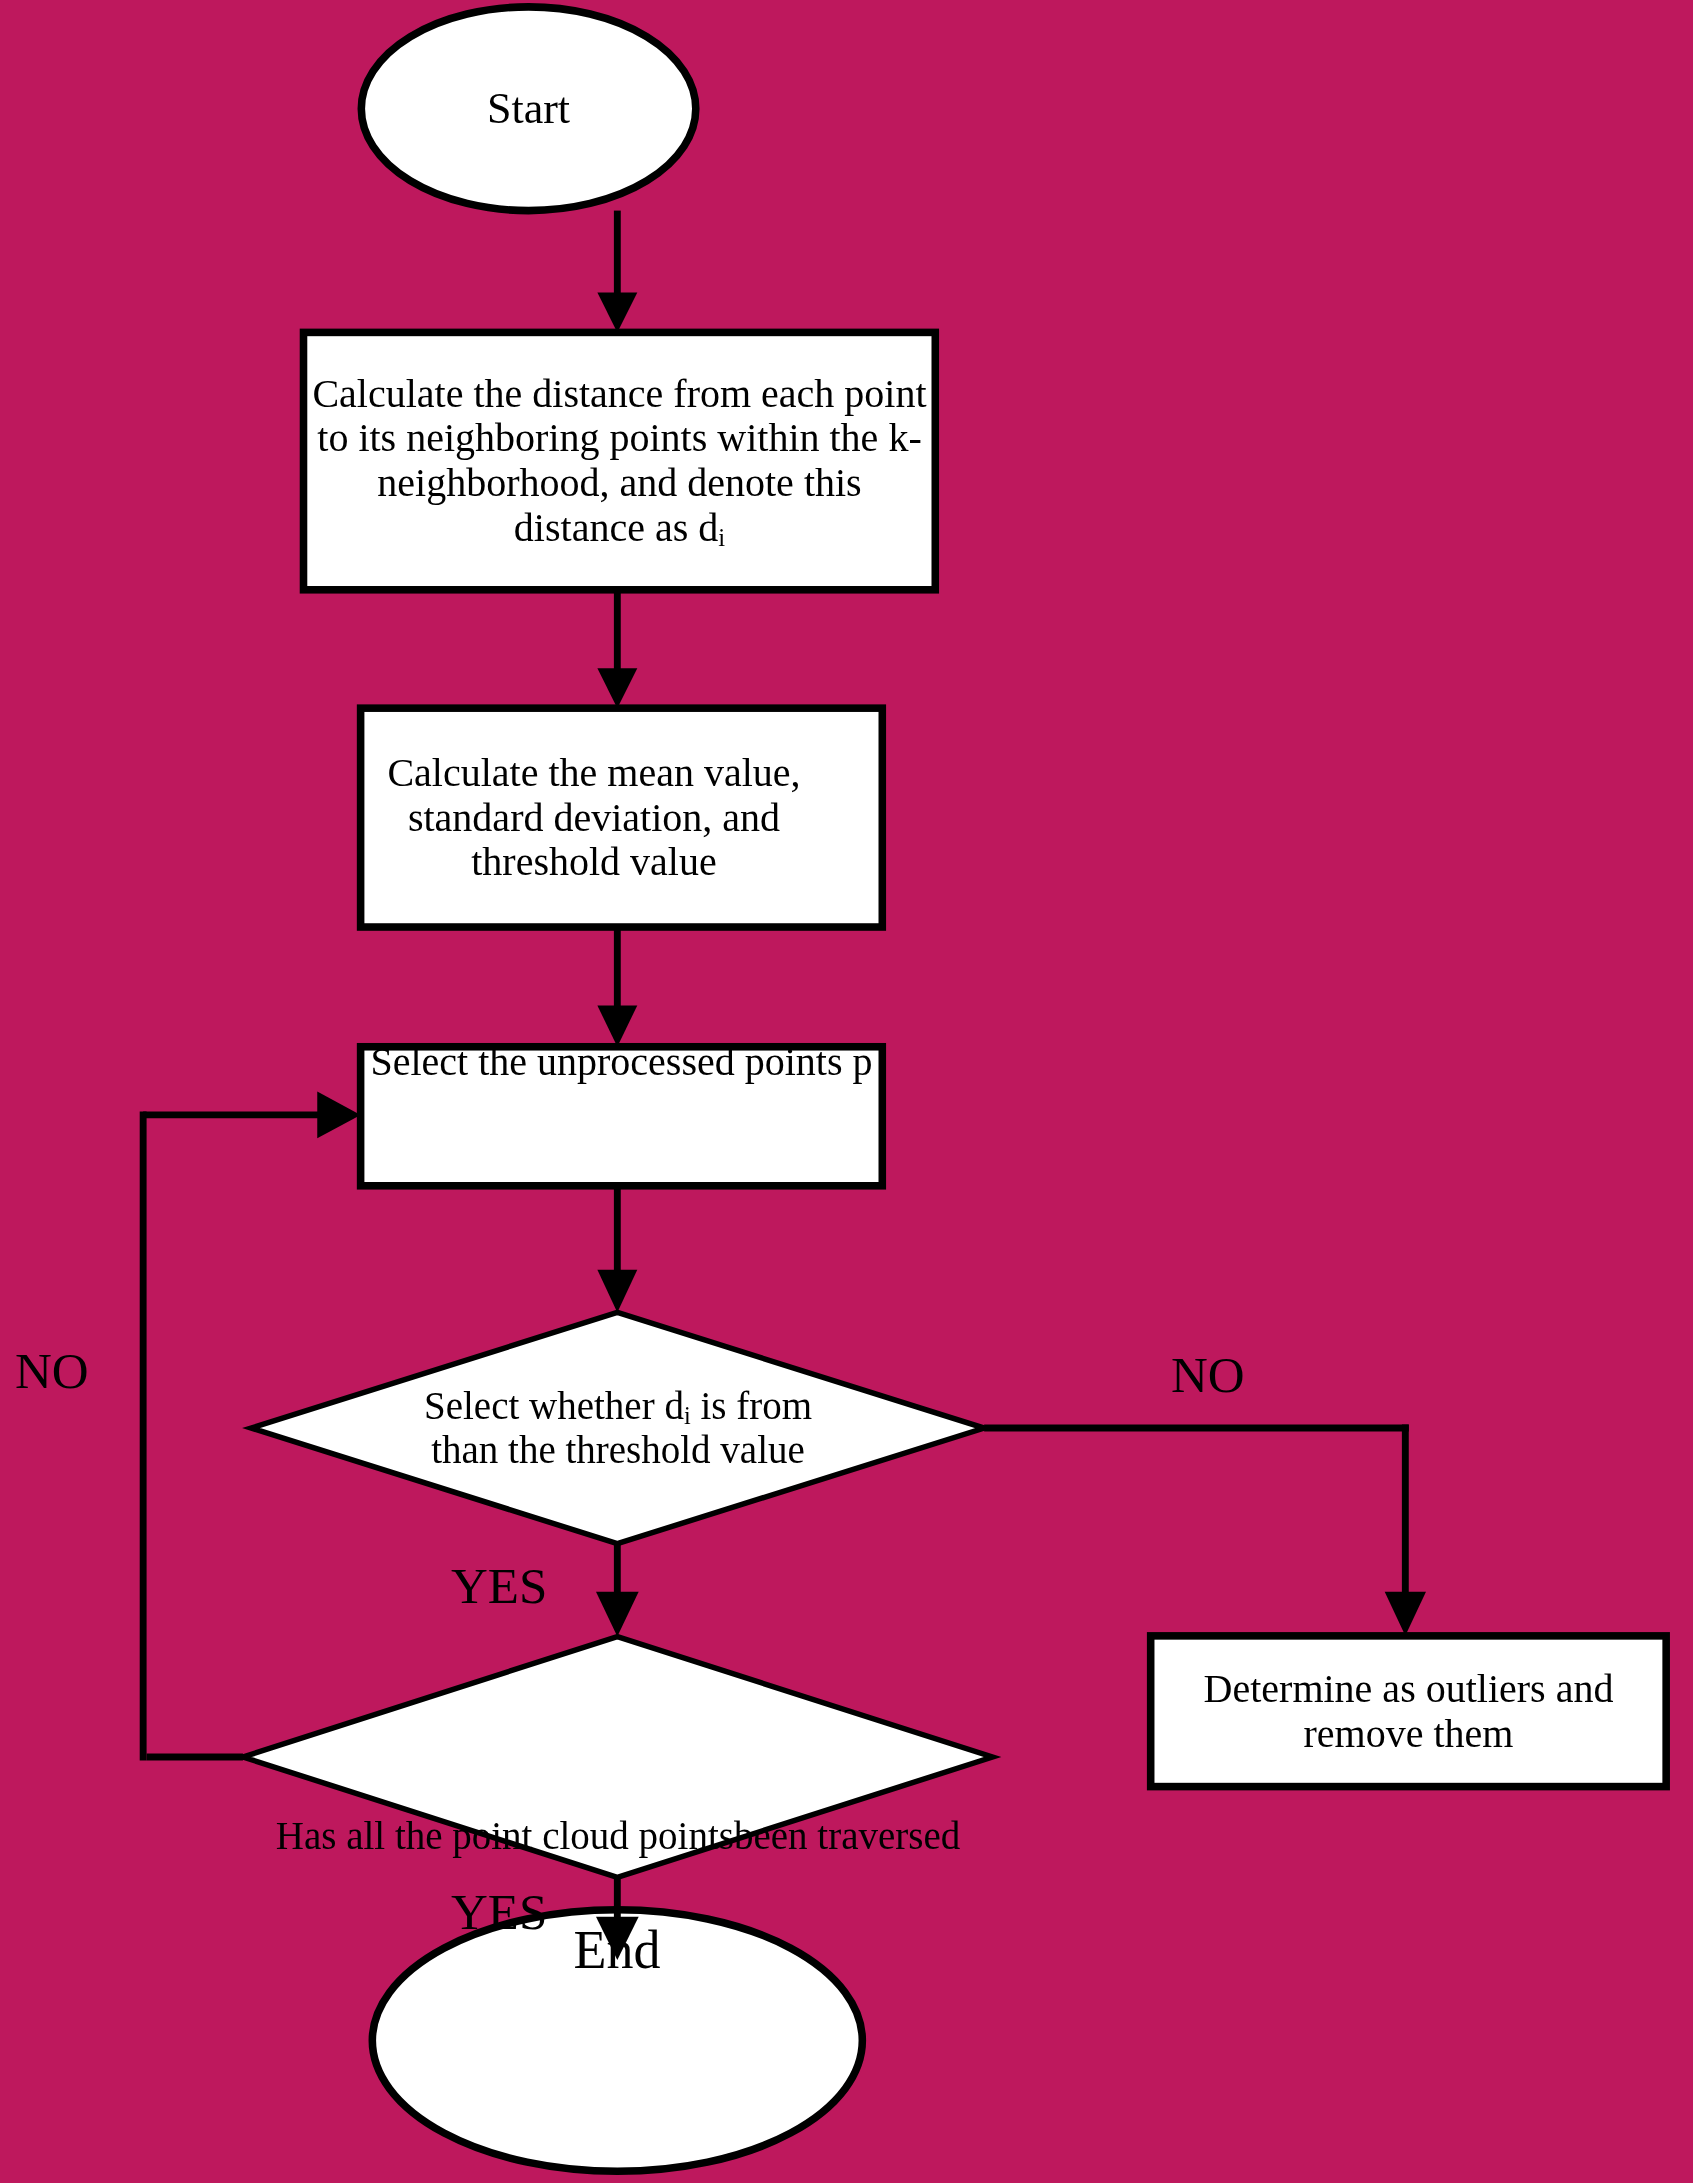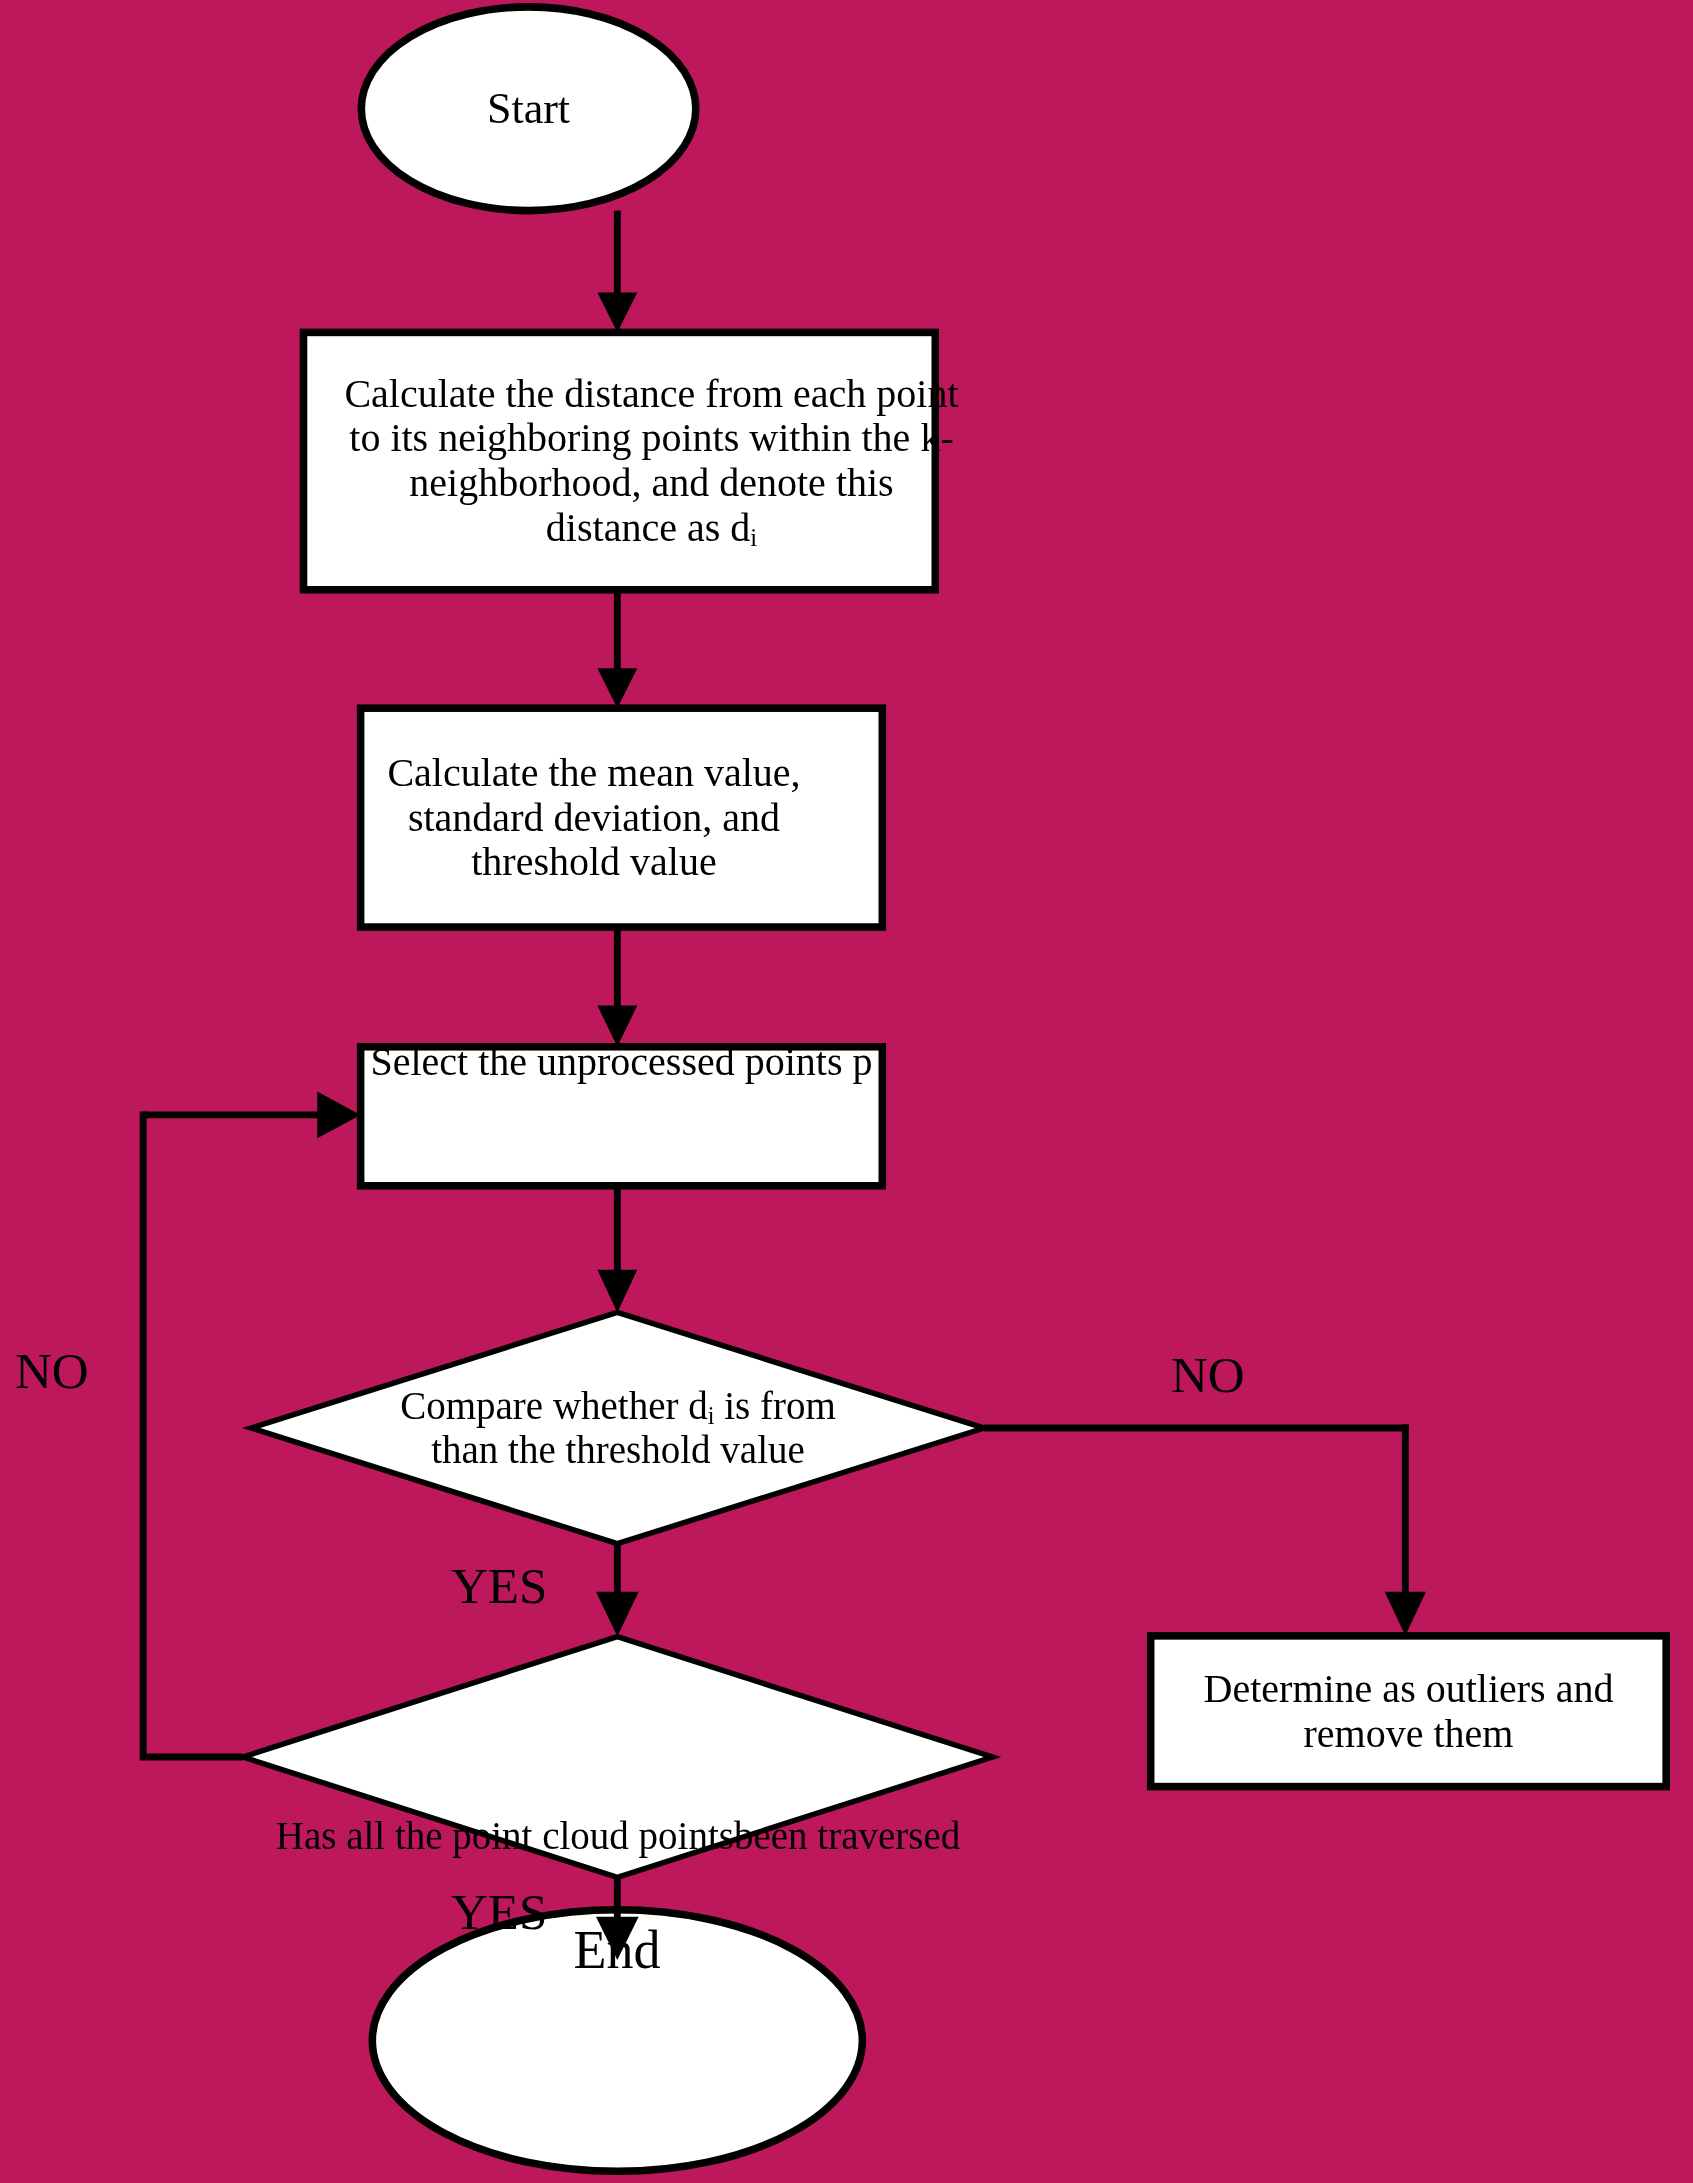--- a/index.html
+++ b/index.html
@@ -131,30 +131,30 @@
     </g>
 
     <g>
       <line x1="897" y1="2728" x2="897" y2="2790" stroke="#000000" stroke-width="10"></line>
       <polygon points="866,2785 928,2785 897,2848" fill="#000000"></polygon>
     </g>
   </svg>
 
   <div class="shape-text terminator-label" style="left:361px; top:6.9px; width:335px; height:204px;">Start</div>
 
-  <div class="shape-text process-label" style="left:307px; top:336px; width:625px; height:251px;padding-left:32px;">
+  <div class="shape-text process-label" style="left:307px; top:336px; width:625px; height:251px;">
     <span><span>Calculate the distance from each point to its neighboring points within the k-neighborhood, and denote this distance as d</span><sub>i</sub></span>
   </div>
 
   <div class="shape-text process-label" style="left:364px; top:712px; width:460px; height:212px;">Calculate the mean value, standard deviation, and threshold value</div>
 
   <div class="shape-text process-label" style="left:364px; top:996px; width:515px; height:132px;">Select the unprocessed points p</div>
 
   <div class="shape-text decision-label" style="left:296px; top:1366px; width:644px; height:124px; flex-direction:column;">
-    <span><span>Compare whether d</span><sub>i</sub><span> is from</span></span>
+    <span><span>Select whether d</span><sub>i</sub><span> is from</span></span>
     <span>than the threshold value</span>
   </div>
 
   <div class="shape-text decision-label" style="left:272px; top:1774px; width:692px; height:124px; flex-direction:row;">
     <span>Has all the point cloud points</span>
     <span>been traversed</span>
   </div>
 
   <div class="shape-text process-label" style="left:1154px; top:1640px; width:509px; height:144px;">Determine as outliers and remove them</div>
 

